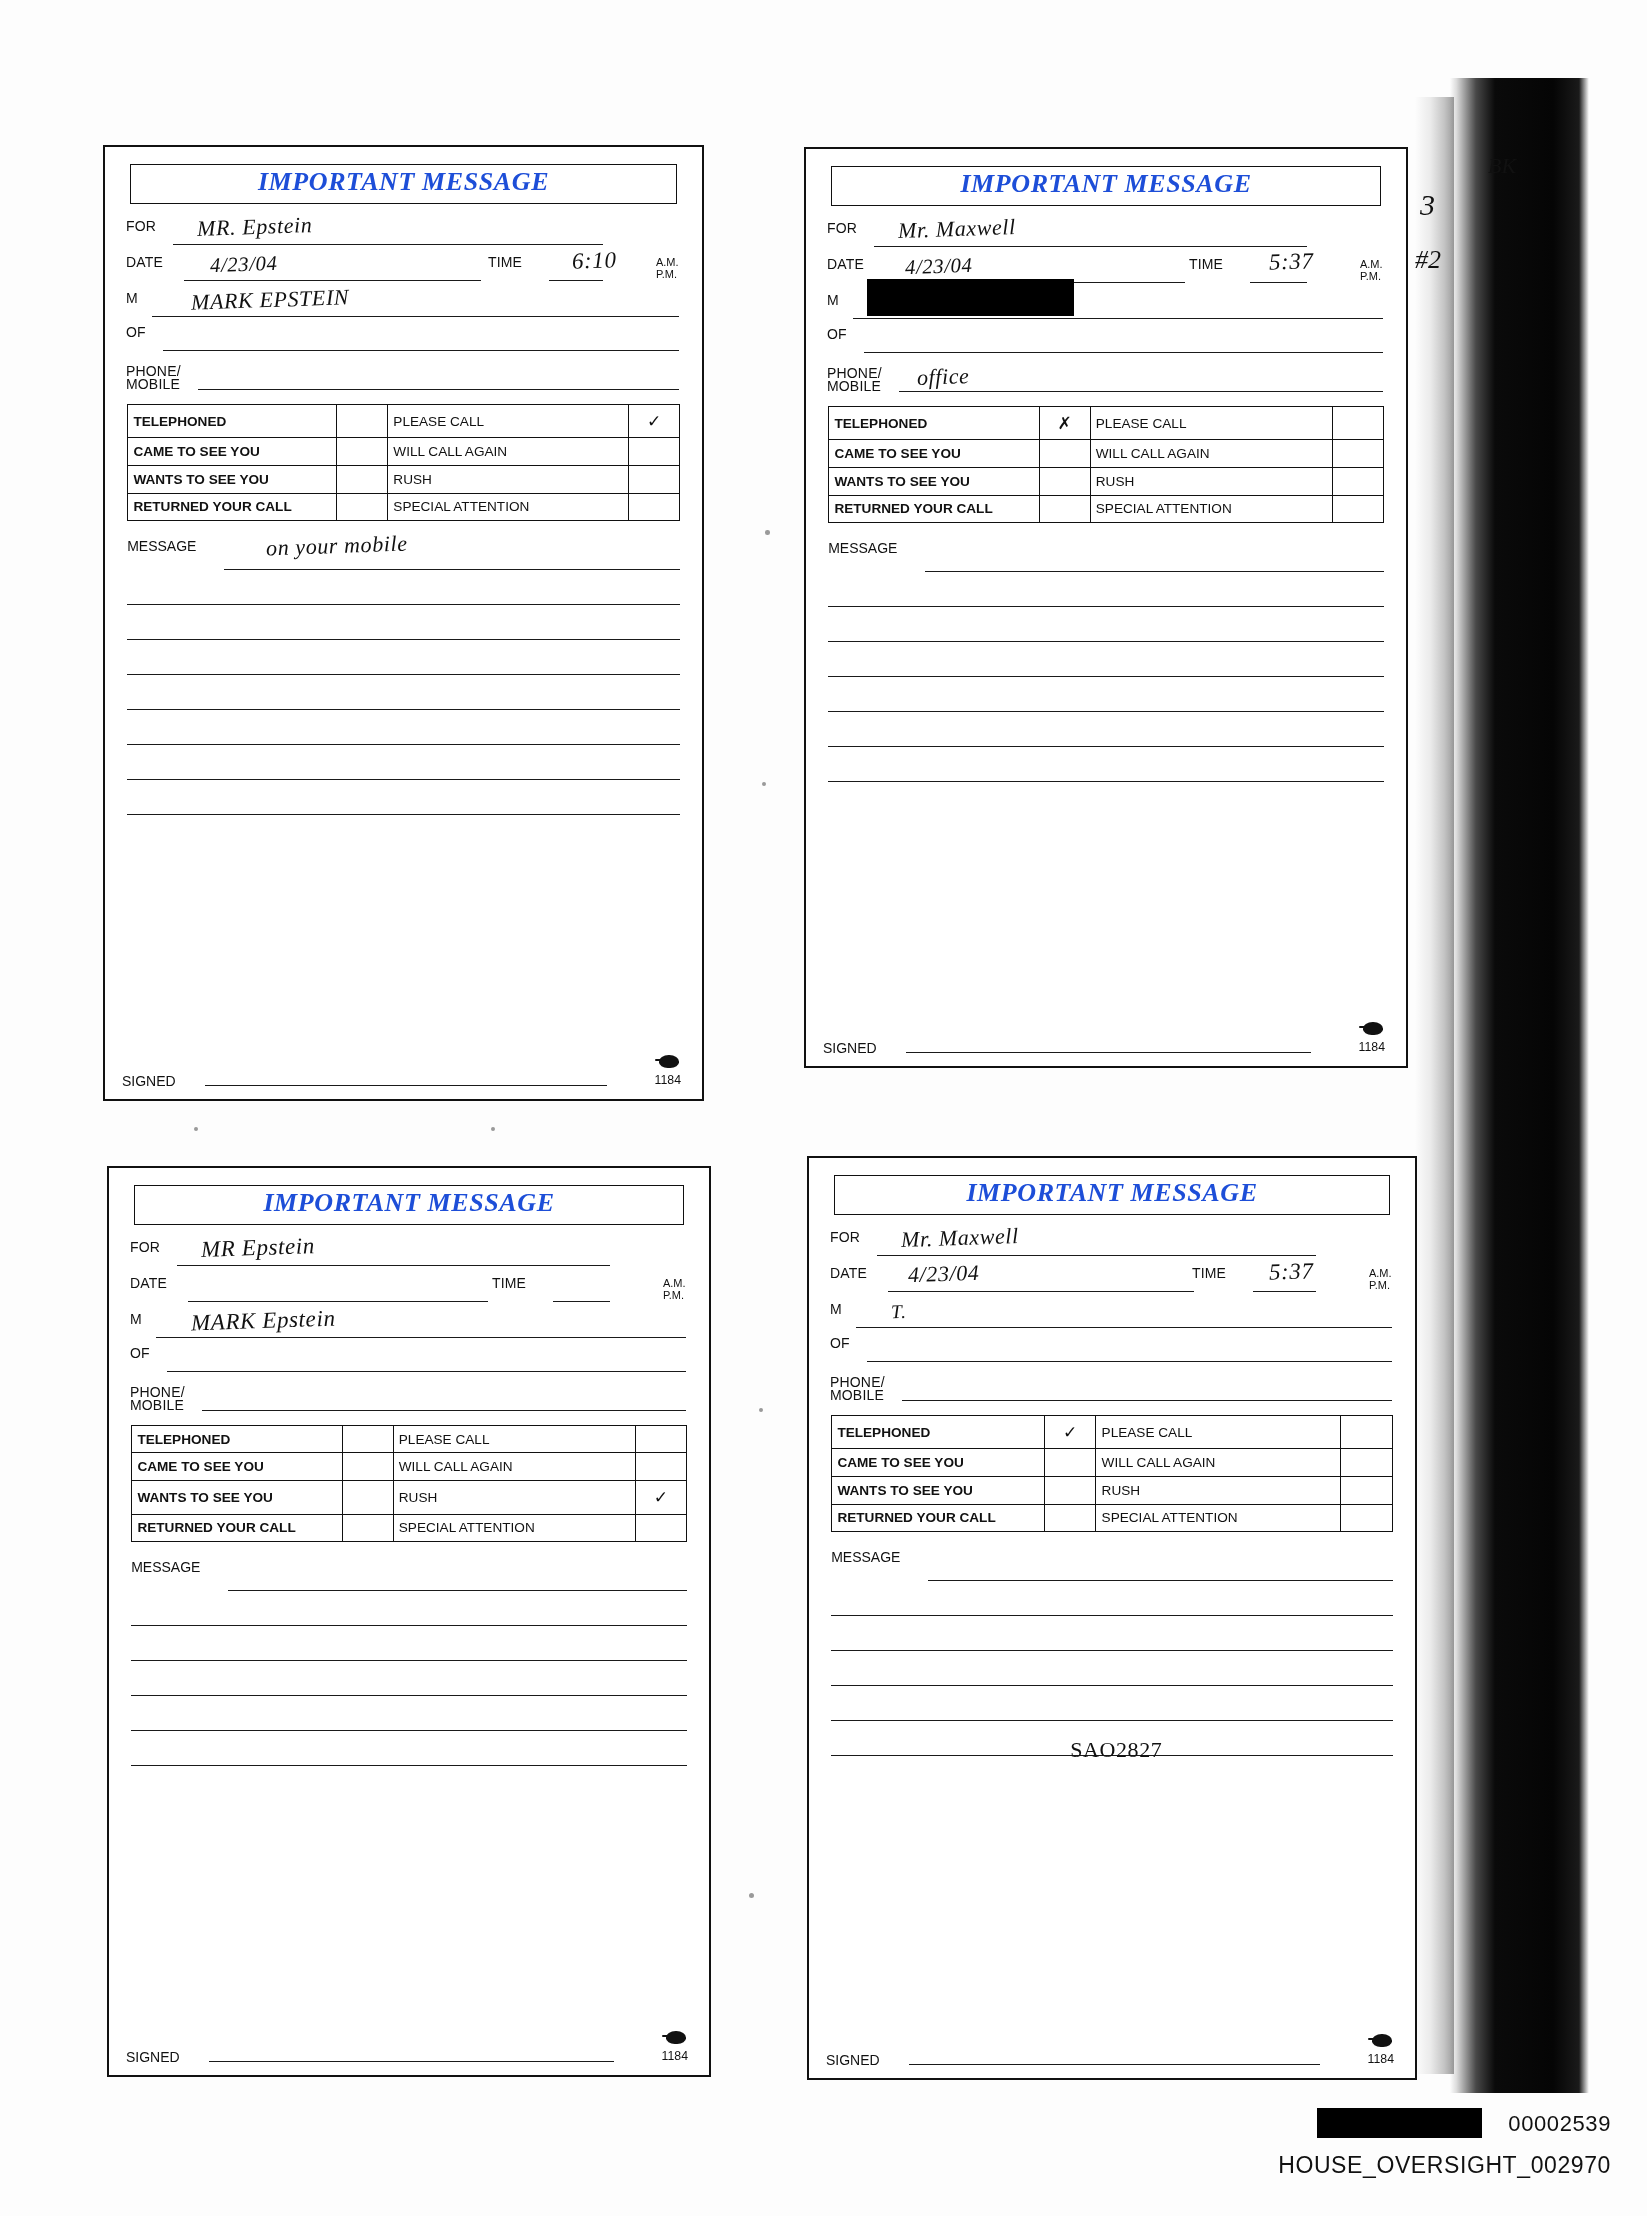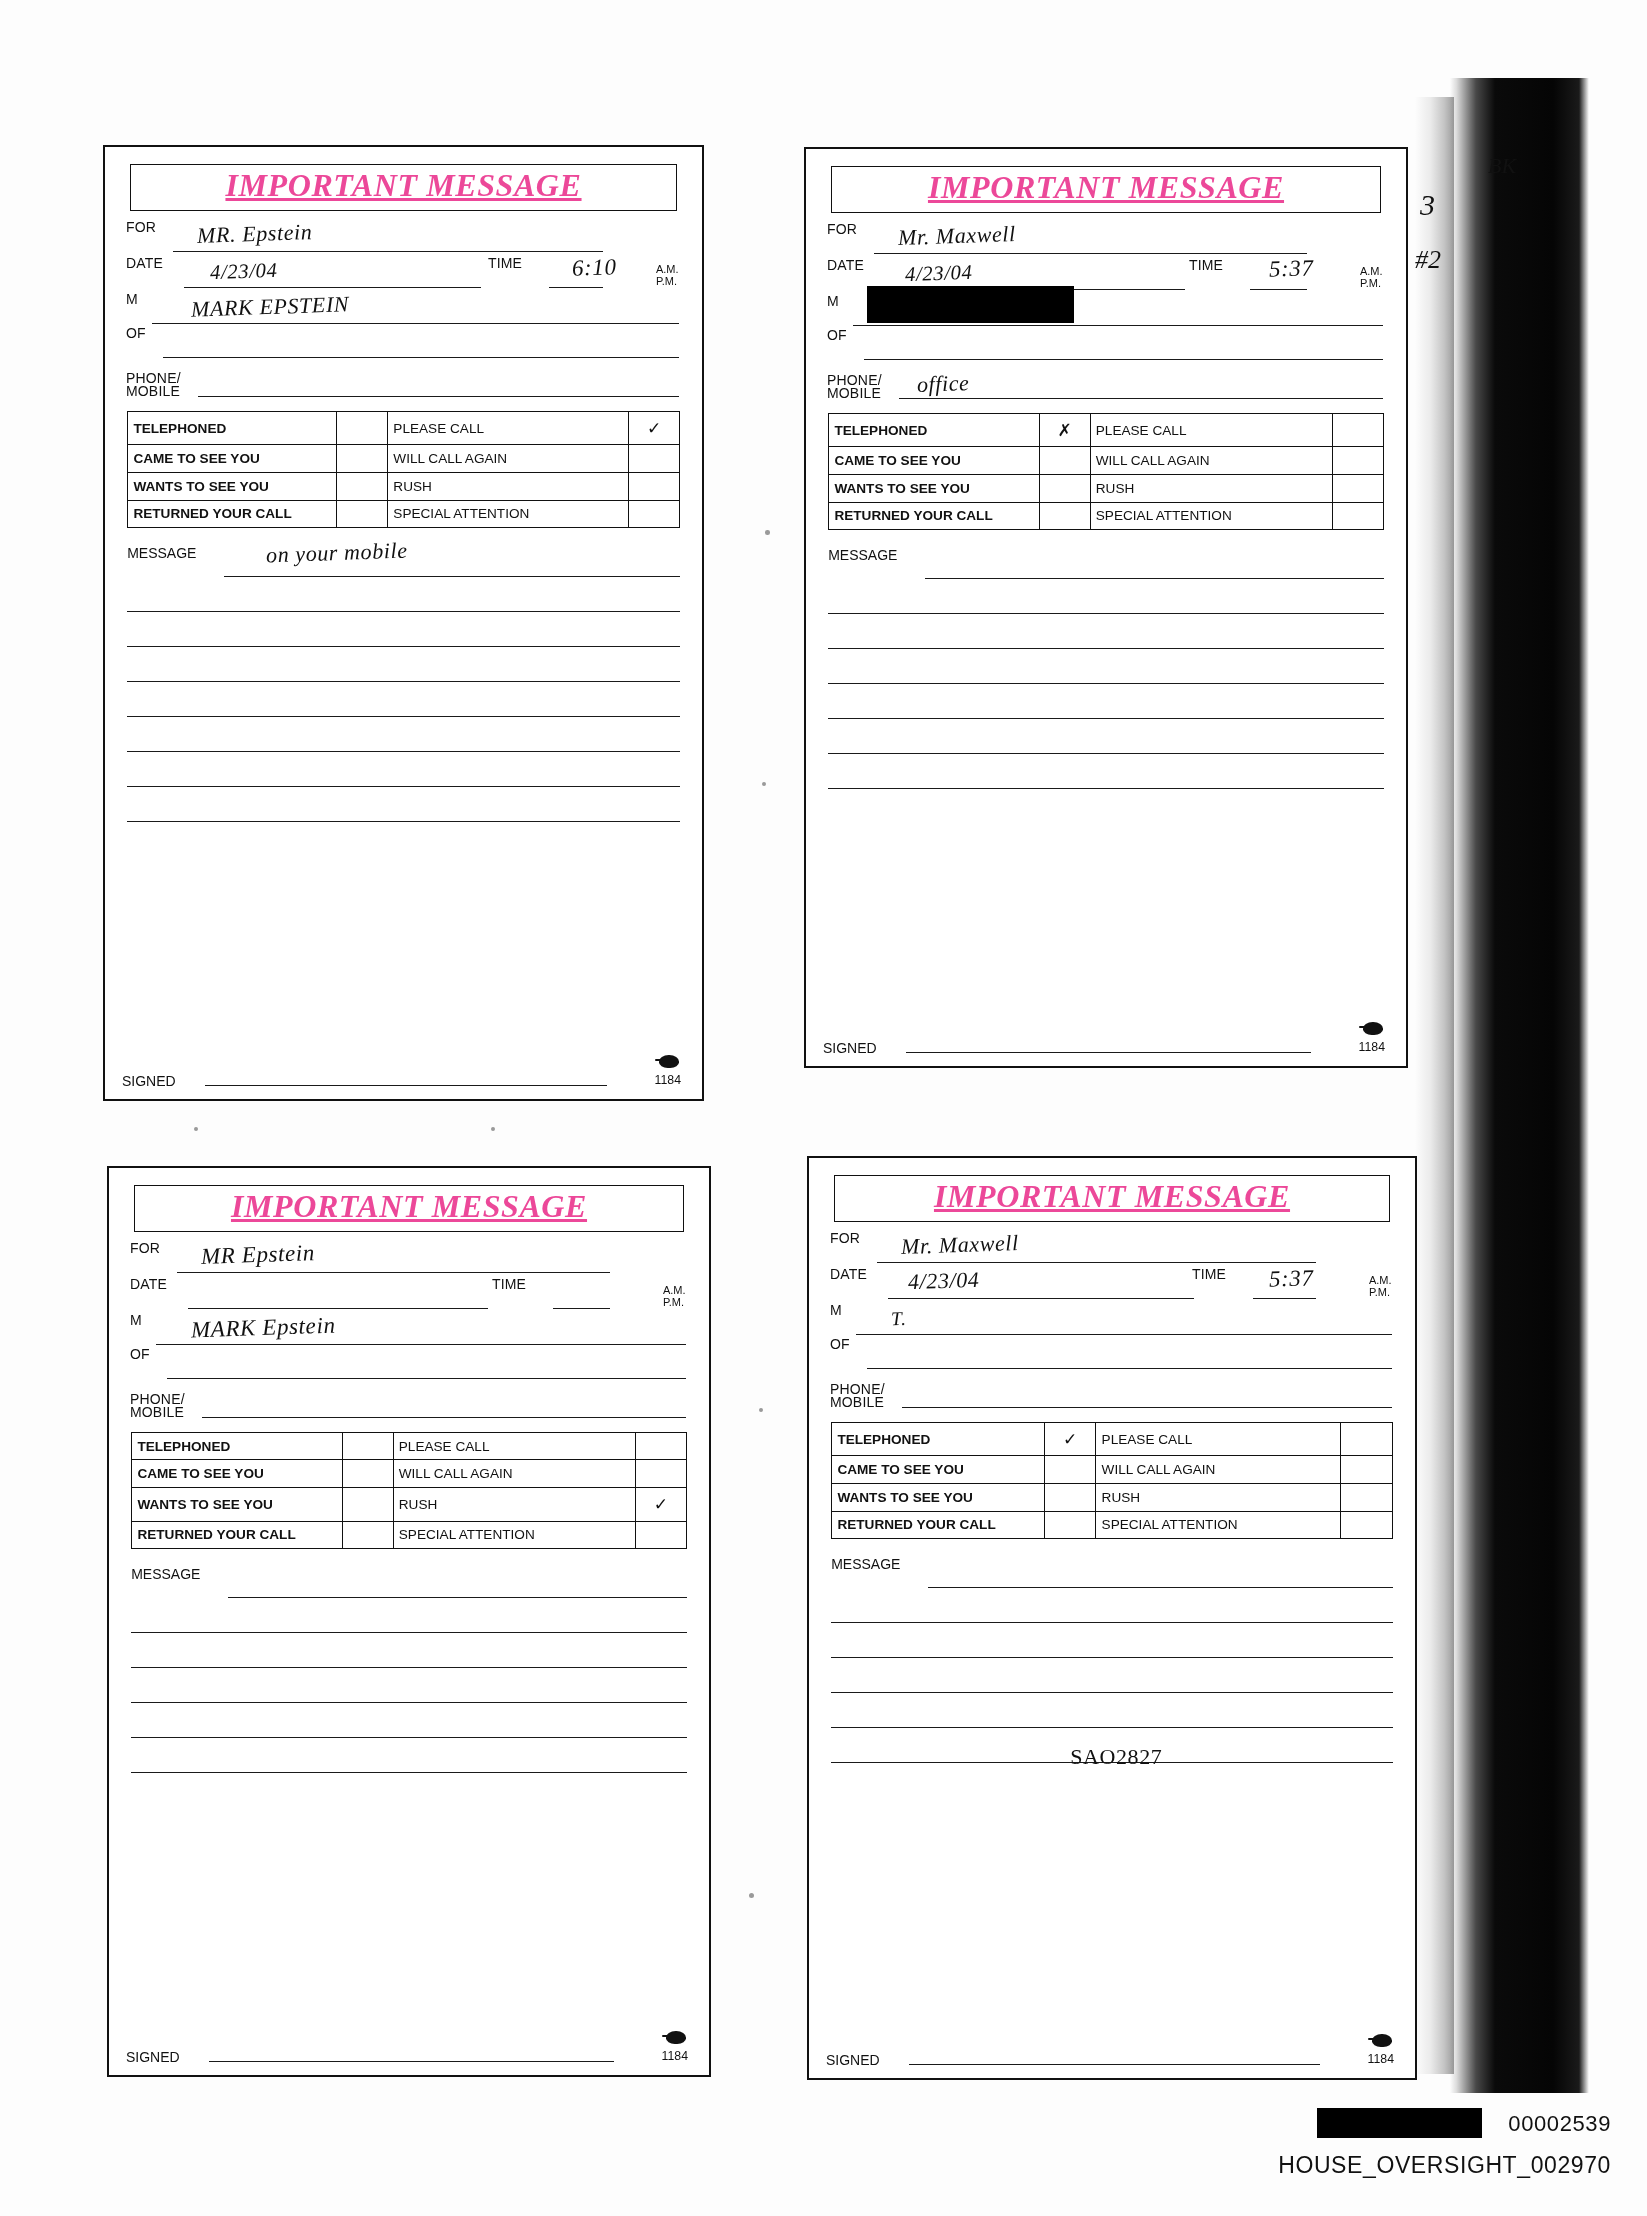--- a/index.html
+++ b/index.html
@@ -66,38 +66,37 @@
   .title-box {
     border: 1.9px solid #111;
     margin: 5.2px 7.8px 9px 7.8px;
     padding: 2.6px 0 5.2px 0;
     text-align: center;
   }
   .title-box .title-text {
     font-family: "Liberation Serif", serif;
     font-weight: bold;
     font-style: italic;
-    font-size: 32px;
+    font-size: 26px;
     letter-spacing: 0.6px;
-    color: #ec4899;
+    color: #1d4ed8;
     white-space: nowrap;
-    text-decoration: underline;
   }
   .field-row {
     position: relative;
     height: 36px;
     margin: 0 3.9px;
   }
   .lbl {
     font-size: 14px;
     font-weight: normal;
     color: #111;
     letter-spacing: 0.2px;
     position: absolute;
-    bottom: 21px;
+    bottom: 15px;
   }
   .lbl.two-line {
     line-height: 13px;
     bottom: 2.6px;
   }
   .rule {
     position: absolute;
     bottom: 3.9px;
     border-bottom: 1.3px solid #1a1a1a;
   }

